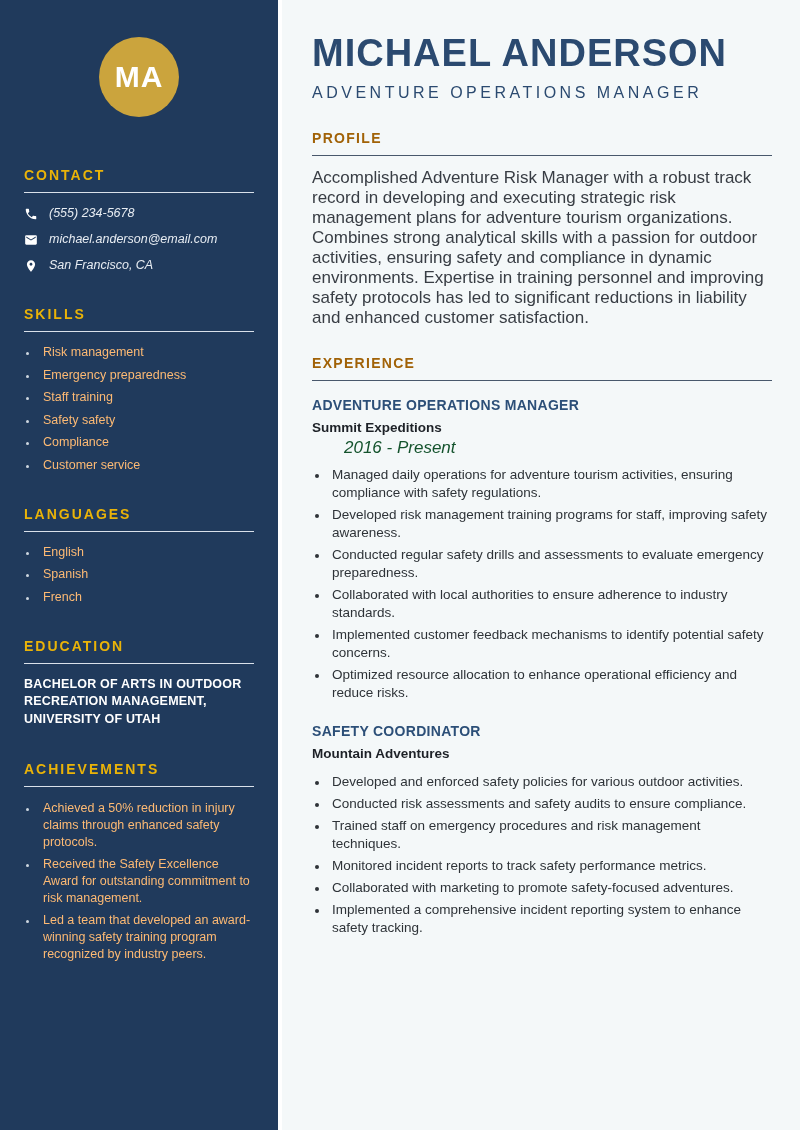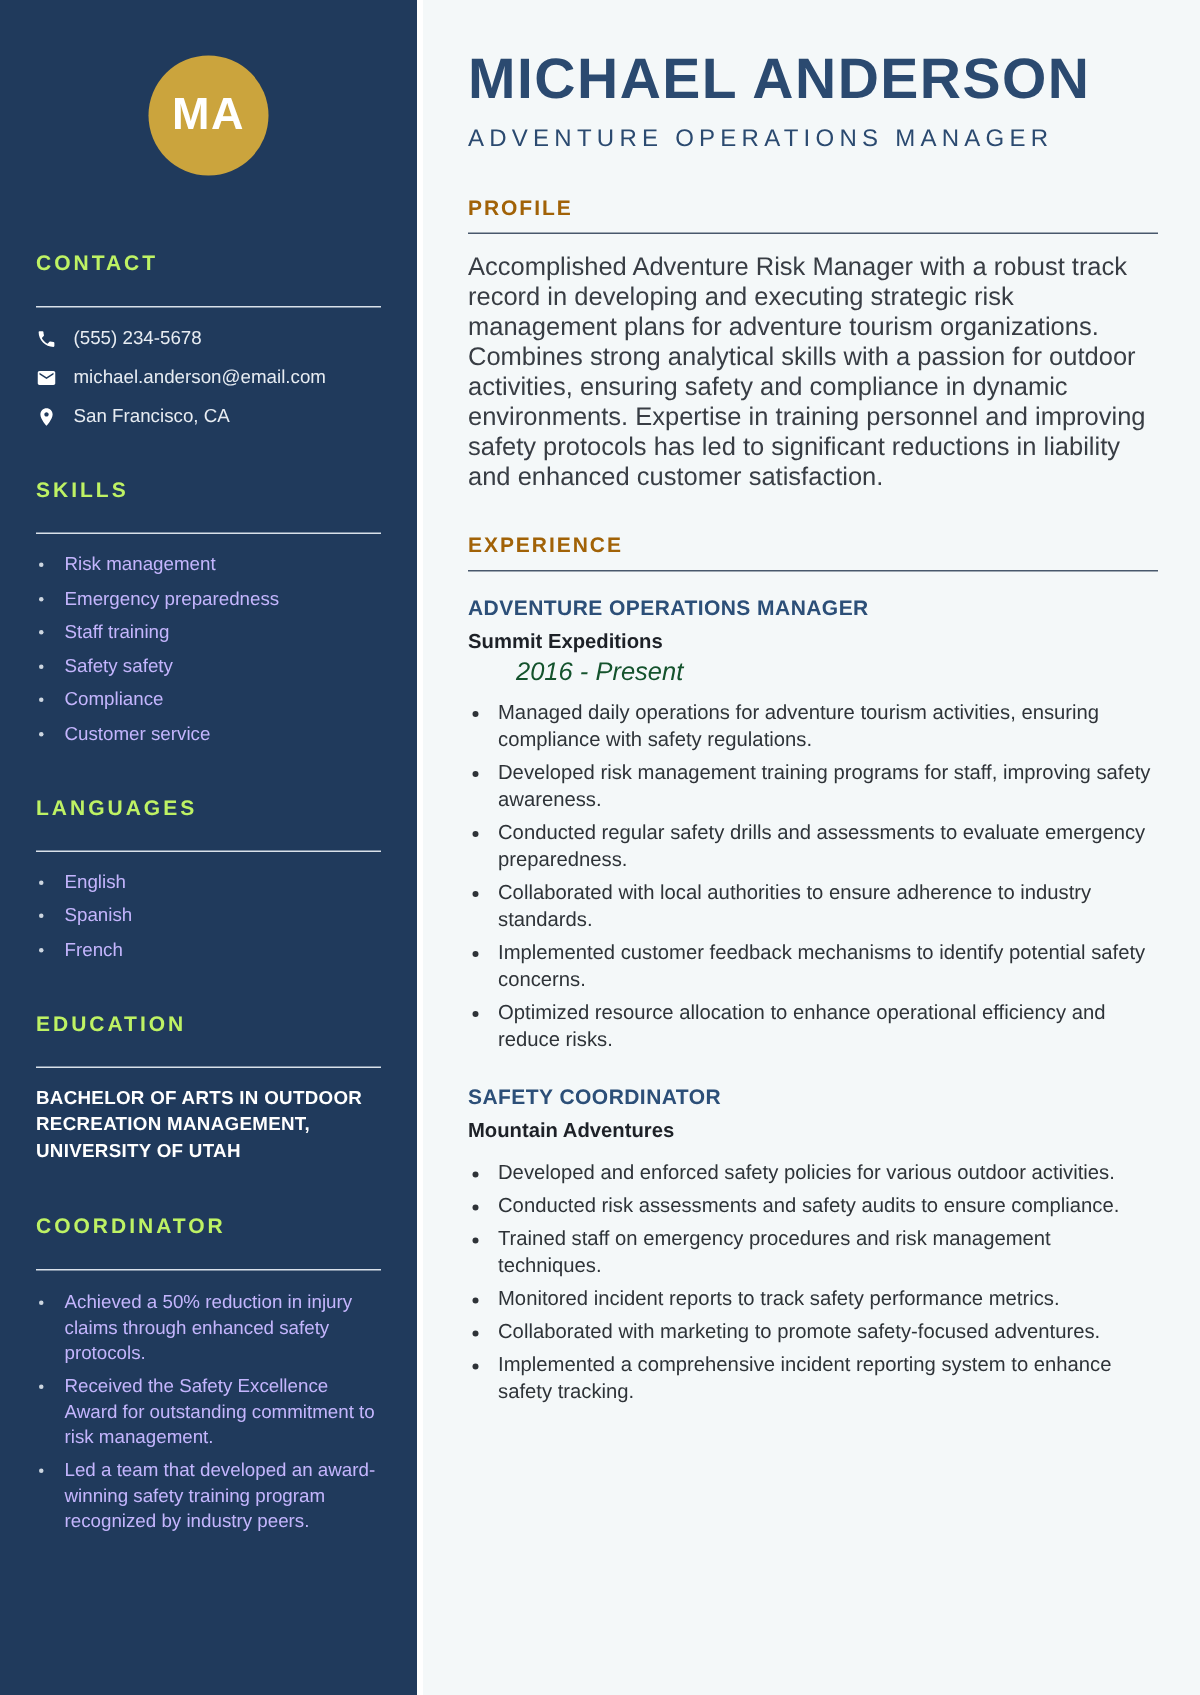--- a/index.html
+++ b/index.html
@@ -18,35 +18,35 @@
     width: 80px; height: 80px; border-radius: 50%; background: #cba43d;
     display: flex; align-items: center; justify-content: center;
     margin: 0 auto;
   }
   .avatar span {
     color: #ffffff; font-size: 30px; font-weight: 700; letter-spacing: 1px;
   }
   .side-sec { margin-top: 33px; }
   .side-sec.first { margin-top: 50px; }
   .side-h {
-    color: #bef264; font-size: 14px; font-weight: 700; letter-spacing: 2px;
-    padding-bottom: 21px; border-bottom: 1px solid #d9e1ea;
+    color: #eab308; font-size: 14px; font-weight: 700; letter-spacing: 2px;
+    padding-bottom: 9px; border-bottom: 1px solid #d9e1ea;
   }
   .contact-list { margin-top: 13px; }
   .c-row {
     display: flex; align-items: center; gap: 11px;
-    font-size: 12.5px; color: #e7ecf2; margin-bottom: 11px; line-height: 15px;
+    font-size: 12.5px; color: #e7ecf2; margin-bottom: 11px; line-height: 15px; font-style: italic;
   }
   .c-row:last-child { margin-bottom: 0; }
   .cicon { width: 14px; height: 14px; flex: 0 0 14px; display: inline-flex; }
   .cicon svg { width: 14px; height: 14px; fill: #ffffff; }
   .side-ul { margin-top: 13px; list-style: disc; padding-left: 15px; }
   .side-ul li {
     font-size: 12.5px; line-height: 15px; margin-bottom: 7.5px;
-    padding-left: 4px; color: #c4b5fd;
+    padding-left: 4px; color: #fdba74;
   }
   .side-ul li::marker { color: #cdd6e0; font-size: 11px; }
   .side-ul.wrap li { line-height: 17px; margin-bottom: 5px; }
   .degree {
     margin-top: 12px; font-size: 12.5px; font-weight: 700; color: #ffffff;
     text-transform: uppercase; line-height: 17.5px; letter-spacing: 0.2px;
   }
   
   .main {
     flex: 1; background: #f4f8f9; border-left: 4px solid #ffffff;
@@ -151,21 +151,21 @@
         <li>French</li>
       </ul>
     </section>
 
     <section class="side-sec">
       <h2 class="side-h">EDUCATION</h2>
       <p class="degree">BACHELOR OF ARTS IN OUTDOOR RECREATION MANAGEMENT, UNIVERSITY OF UTAH</p>
     </section>
 
     <section class="side-sec">
-      <h2 class="side-h">COORDINATOR</h2>
+      <h2 class="side-h">ACHIEVEMENTS</h2>
       <ul class="side-ul wrap">
         <li>Achieved a 50% reduction in injury claims through enhanced safety protocols.</li>
         <li>Received the Safety Excellence Award for outstanding commitment to risk management.</li>
         <li>Led a team that developed an award-winning safety training program recognized by industry peers.</li>
       </ul>
     </section>
 
   </aside>
 
   <main class="main">

